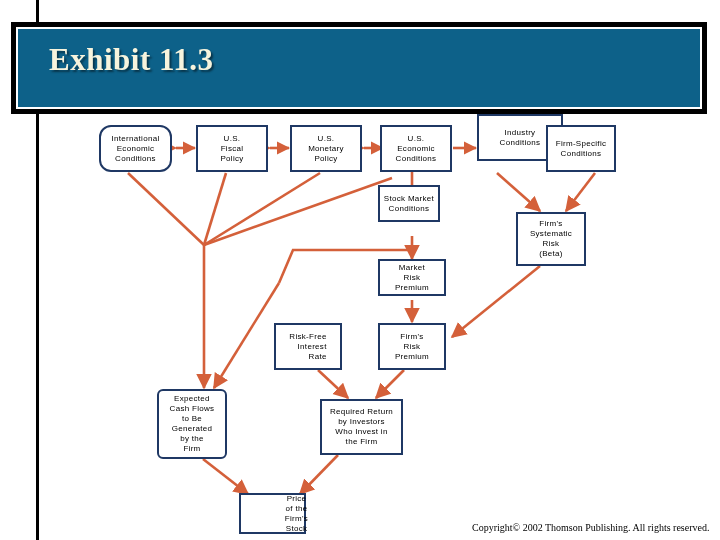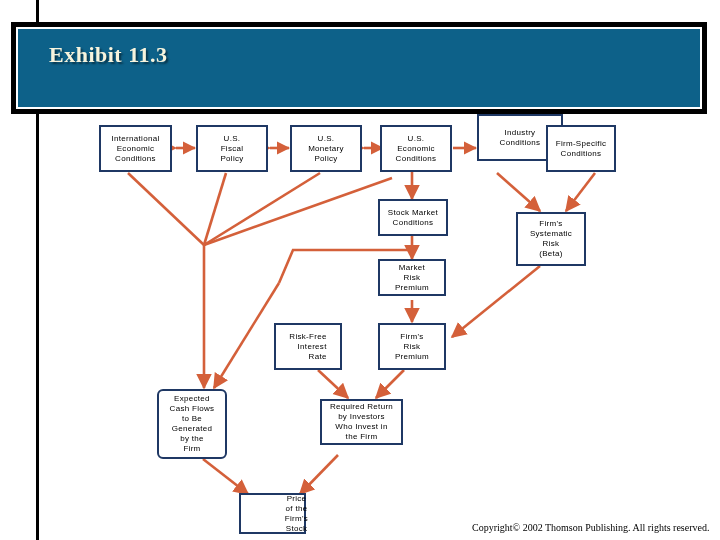--- a/index.html
+++ b/index.html
@@ -47,21 +47,21 @@
     background: #0d6189;
     box-sizing: border-box;
   }
   .banner-title {
     position: absolute;
     left: 38px;
     top: 20px;
     color: #f7f4dd;
     font-family: "Liberation Serif", serif;
     font-weight: bold;
-    font-size: 22px;
+    font-size: 31px;
     letter-spacing: 0.5px;
     text-shadow: 2px 2px 2px rgba(0,0,0,0.45);
     white-space: nowrap;
   }
 
   
   .connectors {
     position: absolute;
     left: 0;
     top: 0;
@@ -172,21 +172,21 @@
       <line x1="318" y1="370" x2="348" y2="398" marker-end="url(#ah)"></line>
 
       <line x1="404" y1="370" x2="376" y2="398" marker-end="url(#ah)"></line>
 
       <line x1="203" y1="459" x2="248" y2="494" marker-end="url(#ah)"></line>
 
       <line x1="338" y1="455" x2="300" y2="494" marker-end="url(#ah)"></line>
     </g>
   </svg>
 
-  <div class="node shadow-left" style="left:99px; top:125px; width:73px; height:47px;">International
+  <div class="node shadow-left" style="left:99px; top:125px; width:73px; height:47px;border-radius:12px;">International
 Economic
 Conditions</div>
 
   <div class="node shadow-right" style="left:196px; top:125px; width:72px; height:47px;">U.S.
 Fiscal
 Policy</div>
 
   <div class="node shadow-right" style="left:290px; top:125px; width:72px; height:47px;">U.S.
 Monetary
 Policy</div>
@@ -194,21 +194,21 @@
   <div class="node shadow-left" style="left:380px; top:125px; width:72px; height:47px;">U.S.
 Economic
 Conditions</div>
 
   <div class="node shadow-left" style="left:477px; top:114px; width:86px; height:47px;">Industry
 Conditions</div>
 
   <div class="node shadow-left" style="left:546px; top:125px; width:70px; height:47px;">Firm-Specific
 Conditions</div>
 
-  <div class="node shadow-left" style="left:378px; top:199px; width:70px; height:37px;">Stock Market
+  <div class="node shadow-left" style="left:378px; top:185px; width:62px; height:37px;">Stock Market
 Conditions</div>
 
   <div class="node shadow-left" style="left:516px; top:212px; width:70px; height:54px;">Firm's
 Systematic
 Risk
 (Beta)</div>
 
   <div class="node shadow-left" style="left:378px; top:259px; width:68px; height:37px;">Market
 Risk
 Premium</div>
@@ -221,21 +221,21 @@
 Risk
 Premium</div>
 
   <div class="node shadow-left" style="left:157px; top:389px; width:70px; height:70px;border-radius:6px;">Expected
 Cash Flows
 to Be
 Generated
 by the
 Firm</div>
 
-  <div class="node shadow-left" style="left:320px; top:399px; width:83px; height:46px;">Required Return
+  <div class="node shadow-left" style="left:320px; top:399px; width:83px; height:56px;">Required Return
 by Investors
 Who Invest in
 the Firm</div>
 
   <div class="node shadow-left" style="left:239px; top:493px; width:67px; height:41px;padding-left:48px;">Price of the
 Firm's
 Stock</div>
 
   <div class="copyright">Copyright© 2002  Thomson Publishing.  All rights reserved.</div>
 

